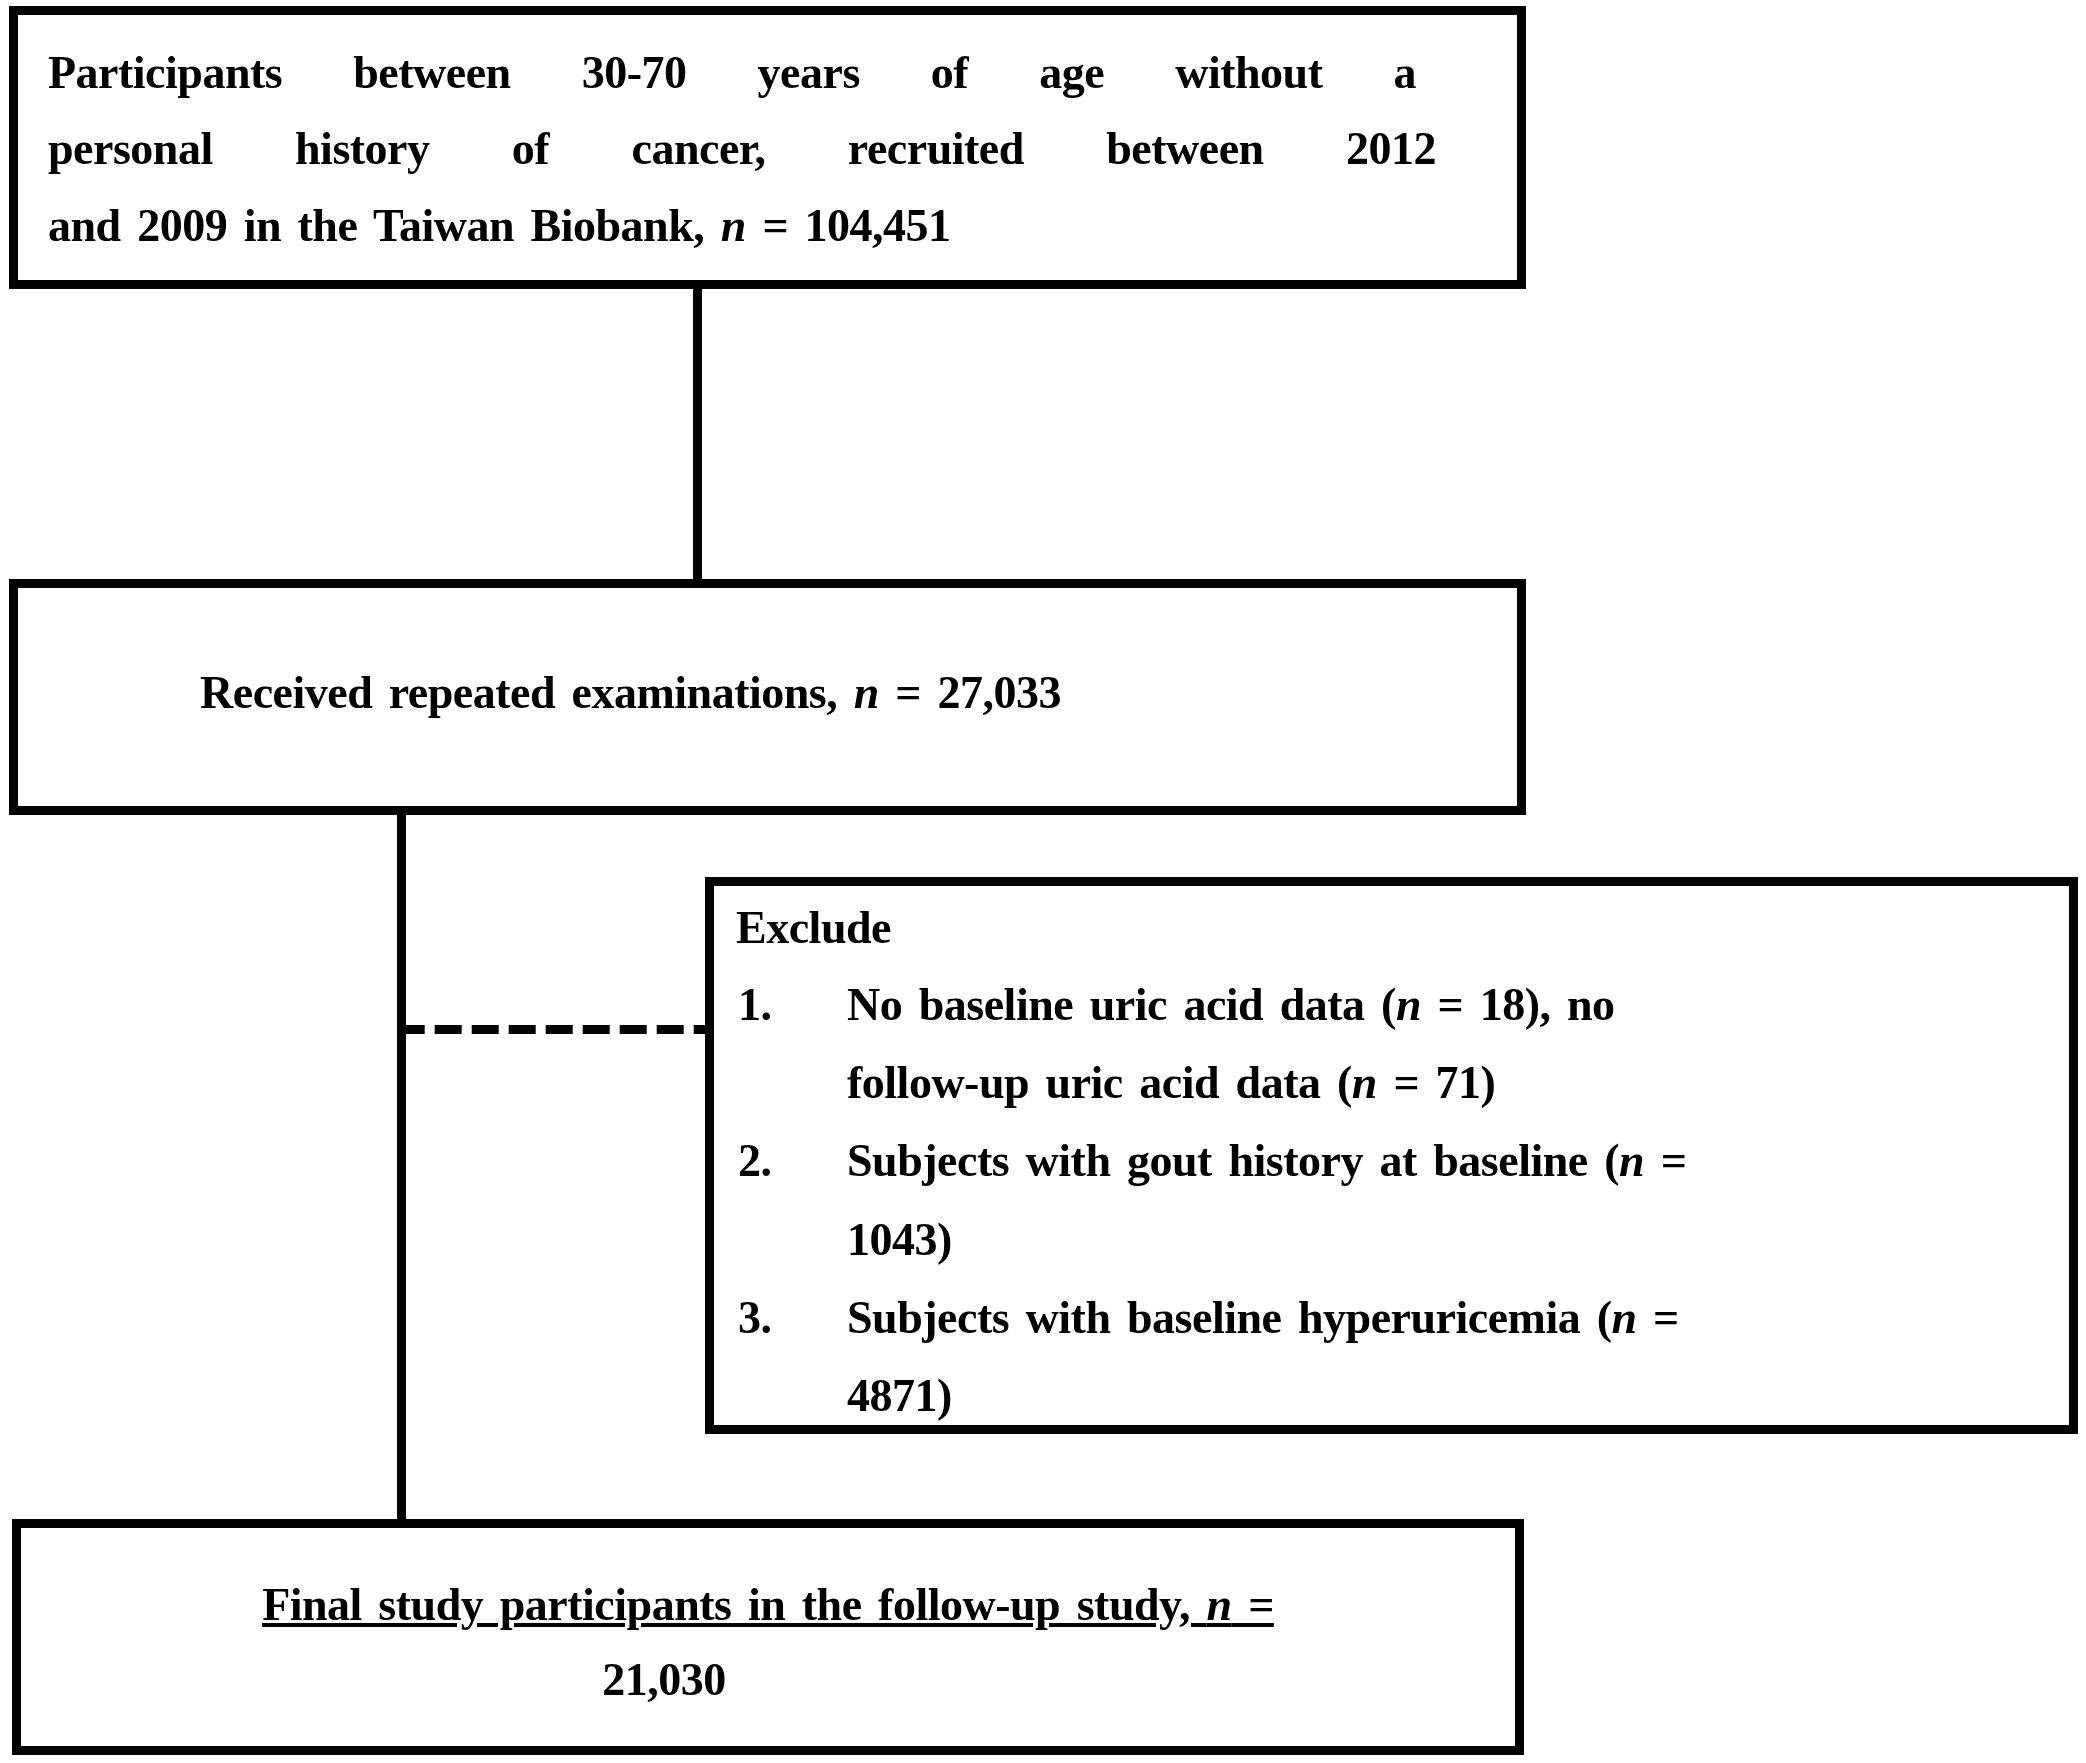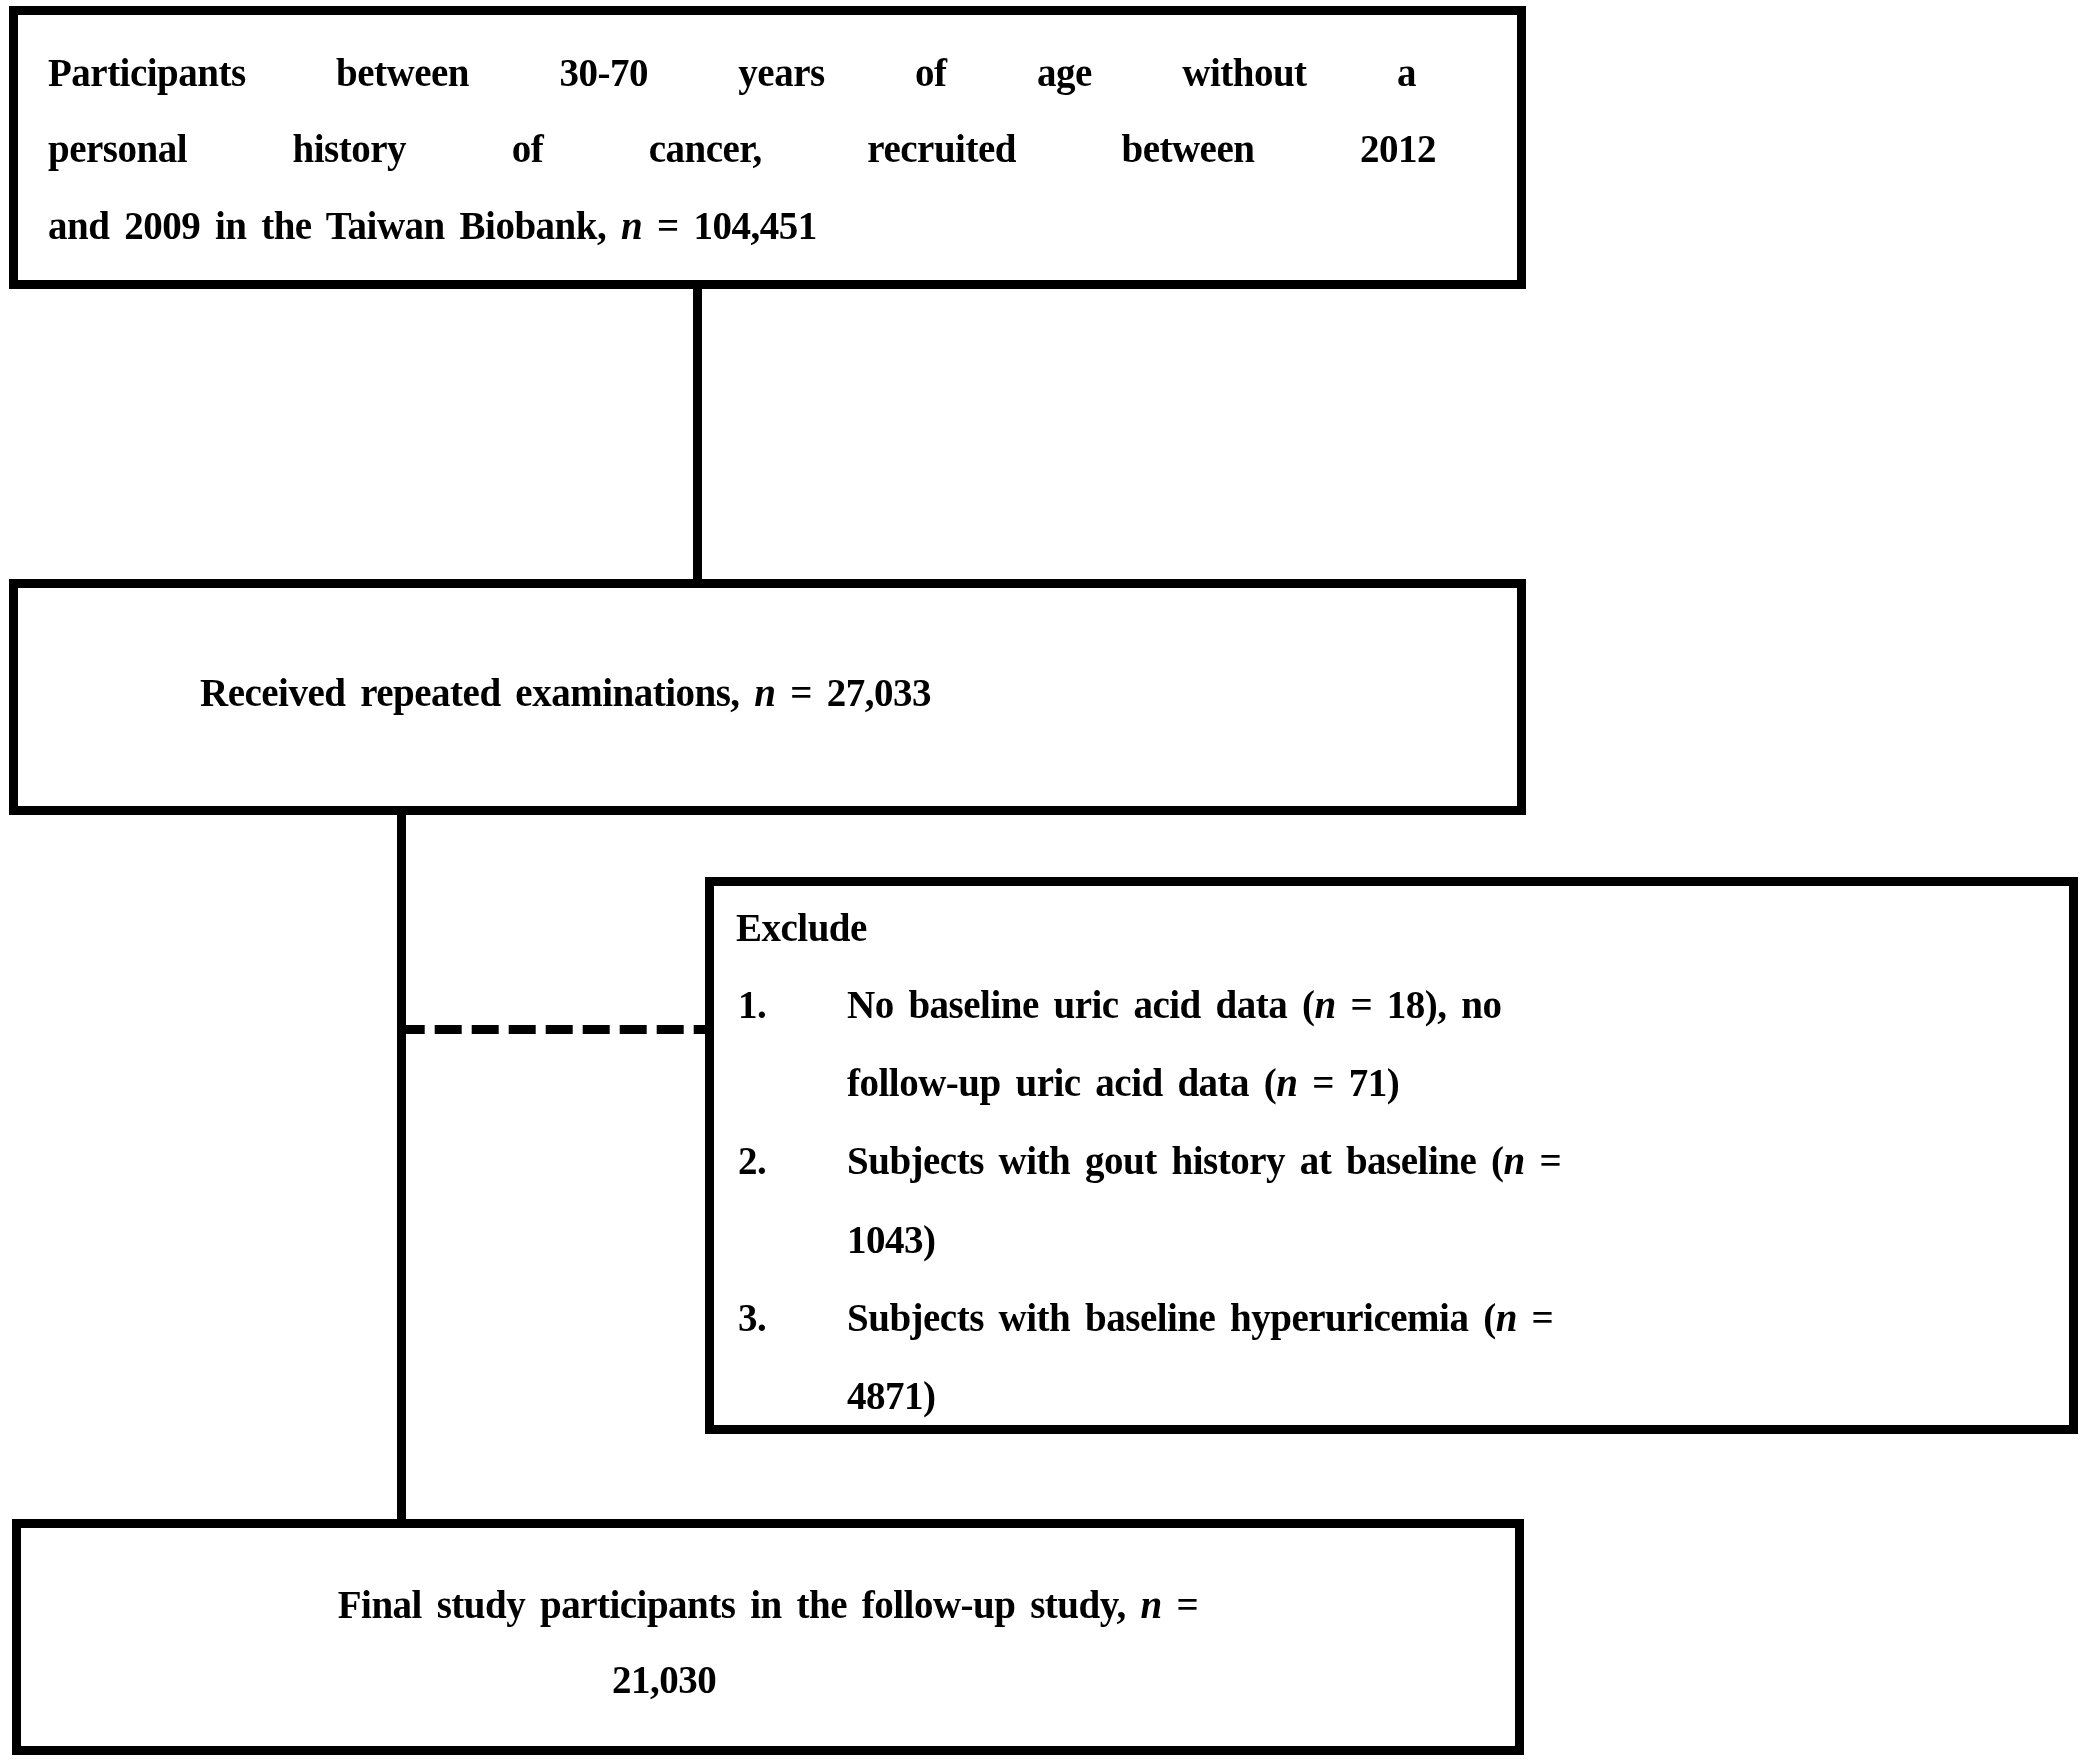--- a/index.html
+++ b/index.html
@@ -26,21 +26,21 @@
     position: absolute;
     background: #000000;
   }
   .dash {
     position: absolute;
     height: 9.2px;
     background-image: repeating-linear-gradient(to right, #000 0px, #000 27.5px, transparent 27.5px, transparent 37px);
   }
   .txt {
     position: absolute;
-    font-size: 39px;
+    font-size: 46px;
     line-height: 61px;
     white-space: nowrap;
     letter-spacing: -0.5px;
   }
   .just {
     text-align: justify;
     text-align-last: justify;
     white-space: normal;
     height: 61px;
     overflow: visible;
@@ -84,17 +84,17 @@
 </div>
 <div class="txt" style="left:847px; top:1209px;">1043)</div>
 
 <div class="txt" style="left:738px; top:1287px;">3.</div>
 <div class="txt" style="left:847px; top:1287px; word-spacing:5.5px;text-align:center;">
   <span>Subjects with baseline hyperuricemia (</span><span class="ital">n</span><span> =</span>
 </div>
 <div class="txt" style="left:847px; top:1365px;">4871)</div>
 
 <div class="box" style="left:12px; top:1519px; width:1512px; height:236px;"></div>
-<div class="txt center" style="left:21px; top:1574px; width:1494px; word-spacing:5.5px;">
+<div class="txt center" style="left:21px; top:1574px; width:1494px; word-spacing:5.5px;text-decoration:underline;">
   <span>Final study participants in the follow-up study, </span><span class="ital">n</span><span> =</span>
 </div>
 <div class="txt center" style="left:21px; top:1649px; width:1286px;">21,030</div>
 
 
 </body></html>

